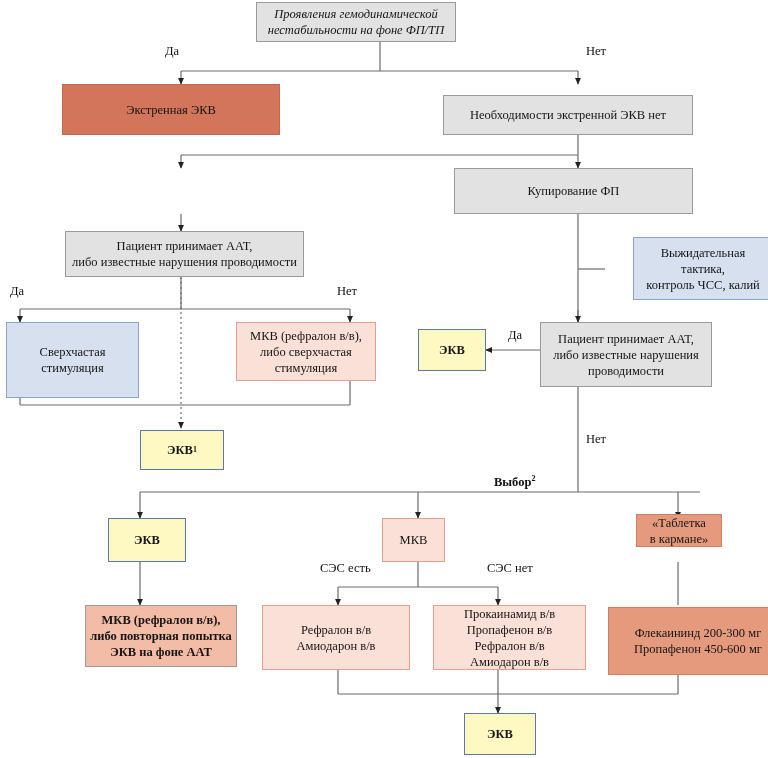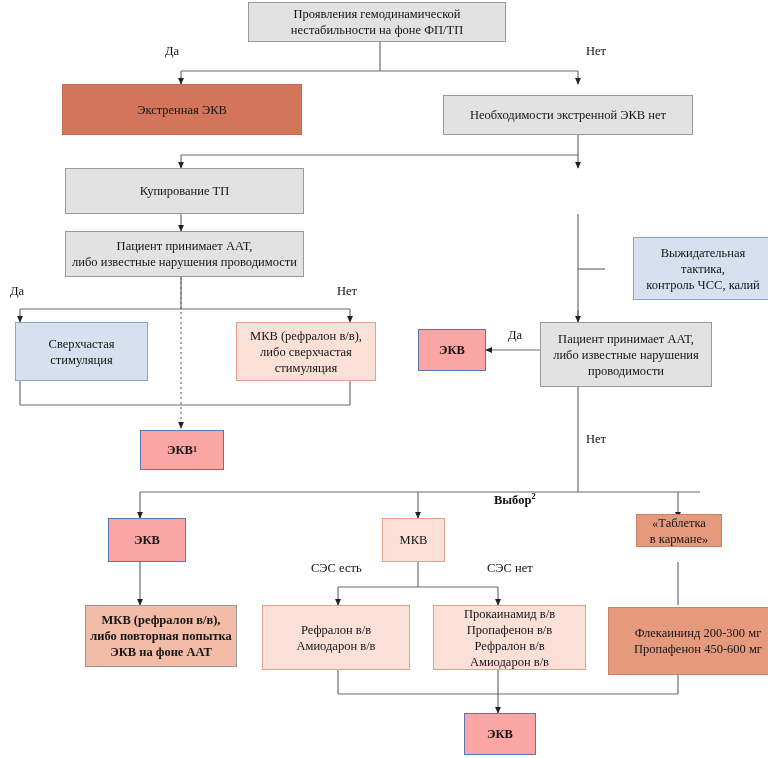--- a/index.html
+++ b/index.html
@@ -5,21 +5,21 @@
   html,body{margin:0;padding:0;background:#ffffff;}
   body{width:768px;height:758px;overflow:hidden;
        font-family:"Liberation Serif","DejaVu Serif",serif;}
   #chart{position:relative;width:768px;height:758px;}
   svg#wires{position:absolute;left:0;top:0;width:768px;height:758px;}
   .node{position:absolute;box-sizing:border-box;display:flex;align-items:center;
         justify-content:center;text-align:center;line-height:1.28;
         font-size:12.5px;color:#151515;padding:2px 4px;}
   .n-grey  {background:#e2e2e2;border:1.3px solid #9a9a9a;}
   .n-orange{background:#d2755a;border:1.3px solid #c2684e;}
-  .n-blue  {background:#fca5a5;border:1.3px solid #5f76ad;justify-content:center;}
+  .n-blue  {background:#fef9c3;border:1.3px solid #5f76ad;justify-content:center;}
   .n-lblue {background:#d6e0ef;border:1.3px solid #8ba4c9;}
   .n-peach {background:#fae0d6;border:1.3px solid #e3a08c;}
   .n-salmon{background:#f2bca6;border:1.3px solid #9a9a9a;}
   .n-dsalmon{background:#e59a7d;border:1.3px solid #d07f62;}
   .n-bold{font-weight:bold;}
   .edge-label{position:absolute;font-size:12.5px;color:#111;white-space:nowrap;}
   .el-bold{font-weight:bold;}
   sup{font-size:8px;vertical-align:super;}
 </style>
 </head>
@@ -82,37 +82,37 @@
       <path d="M678,562 L678,605"></path>
 
       <path d="M338,670 L338,694"></path>
       <path d="M498,670 L498,694"></path>
       <path d="M678,675 L678,694"></path>
       <path d="M338,694 L678,694"></path>
       <path d="M498,694 L498,713" marker-end="url(#ah)"></path>
     </g>
   </svg>
 
-  <div class="node n-grey" style="left:248px;top:2px;width:258px;height:40px;">
+  <div class="node n-grey" style="left:256px;top:2px;width:200px;height:40px;font-style:italic;">
     <span style="white-space:pre-line;">Проявления гемодинамической
 нестабильности на фоне ФП/ТП</span>
   </div>
 
-  <div class="node n-orange" style="left:62px;top:84px;width:240px;height:51px;">
+  <div class="node n-orange" style="left:62px;top:84px;width:218px;height:51px;">
     <span style="white-space:pre-line;">Экстренная ЭКВ</span>
   </div>
 
   <div class="node n-grey" style="left:443px;top:95px;width:250px;height:40px;align-items:center;">
     <span style="white-space:pre-line;">Необходимости экстренной ЭКВ нет</span>
   </div>
 
-  <div class="node n-grey" style="left:65px;top:168px;width:239px;height:46px;">
-    <span style="white-space:pre-line;">Купирование ТП</span>
-  </div>
-
+
+  <div class="node n-grey" style="left:454px;top:168px;width:239px;height:46px;">
+    <span style="white-space:pre-line;">Купирование ФП</span>
+  </div>
 
   <div class="node n-grey" style="left:65px;top:231px;width:239px;height:46px;">
     <span style="white-space:pre-line;">Пациент принимает ААТ,
 либо известные нарушения проводимости</span>
   </div>
 
   <div class="node n-lblue" style="left:605px;top:237px;width:140px;height:63px;margin-left:28px;">
     <span style="white-space:pre-line;">Выжидательная тактика,
 контроль ЧСС, калий</span>
   </div>
@@ -120,21 +120,21 @@
   <div class="node n-grey" style="left:540px;top:322px;width:172px;height:65px;">
     <span style="white-space:pre-line;">Пациент принимает ААТ,
 либо известные нарушения
 проводимости</span>
   </div>
 
   <div class="node n-blue n-bold" style="left:418px;top:329px;width:68px;height:42px;">
     <span>ЭКВ</span>
   </div>
 
-  <div class="node n-lblue" style="left:15px;top:322px;width:133px;height:59px;">
+  <div class="node n-lblue" style="left:6px;top:322px;width:133px;height:76px;">
     <span style="white-space:pre-line;">Сверхчастая
 стимуляция</span>
   </div>
 
   <div class="node n-peach" style="left:236px;top:322px;width:140px;height:59px;">
     <span style="white-space:pre-line;">МКВ (рефралон в/в),
 либо сверхчастая
 стимуляция</span>
   </div>
 
@@ -188,19 +188,19 @@
   <div class="edge-label" style="left:586px;top:44px;"><span>Нет</span></div>
 
   <div class="edge-label" style="left:10px;top:284px;"><span>Да</span></div>
 
   <div class="edge-label" style="left:337px;top:284px;"><span>Нет</span></div>
 
   <div class="edge-label" style="left:508px;top:328px;"><span>Да</span></div>
 
   <div class="edge-label" style="left:586px;top:432px;"><span>Нет</span></div>
 
-  <div class="edge-label el-bold" style="left:494px;top:474px;margin-top:18px;"><span>Выбор</span><sup>2</sup></div>
-
-  <div class="edge-label" style="left:311px;top:561px;"><span>СЭС есть</span></div>
+  <div class="edge-label el-bold" style="left:494px;top:474px;"><span>Выбор</span><sup>2</sup></div>
+
+  <div class="edge-label" style="left:320px;top:561px;"><span>СЭС есть</span></div>
 
   <div class="edge-label" style="left:487px;top:561px;"><span>СЭС нет</span></div>
 
 </div>
 
 </body></html>

